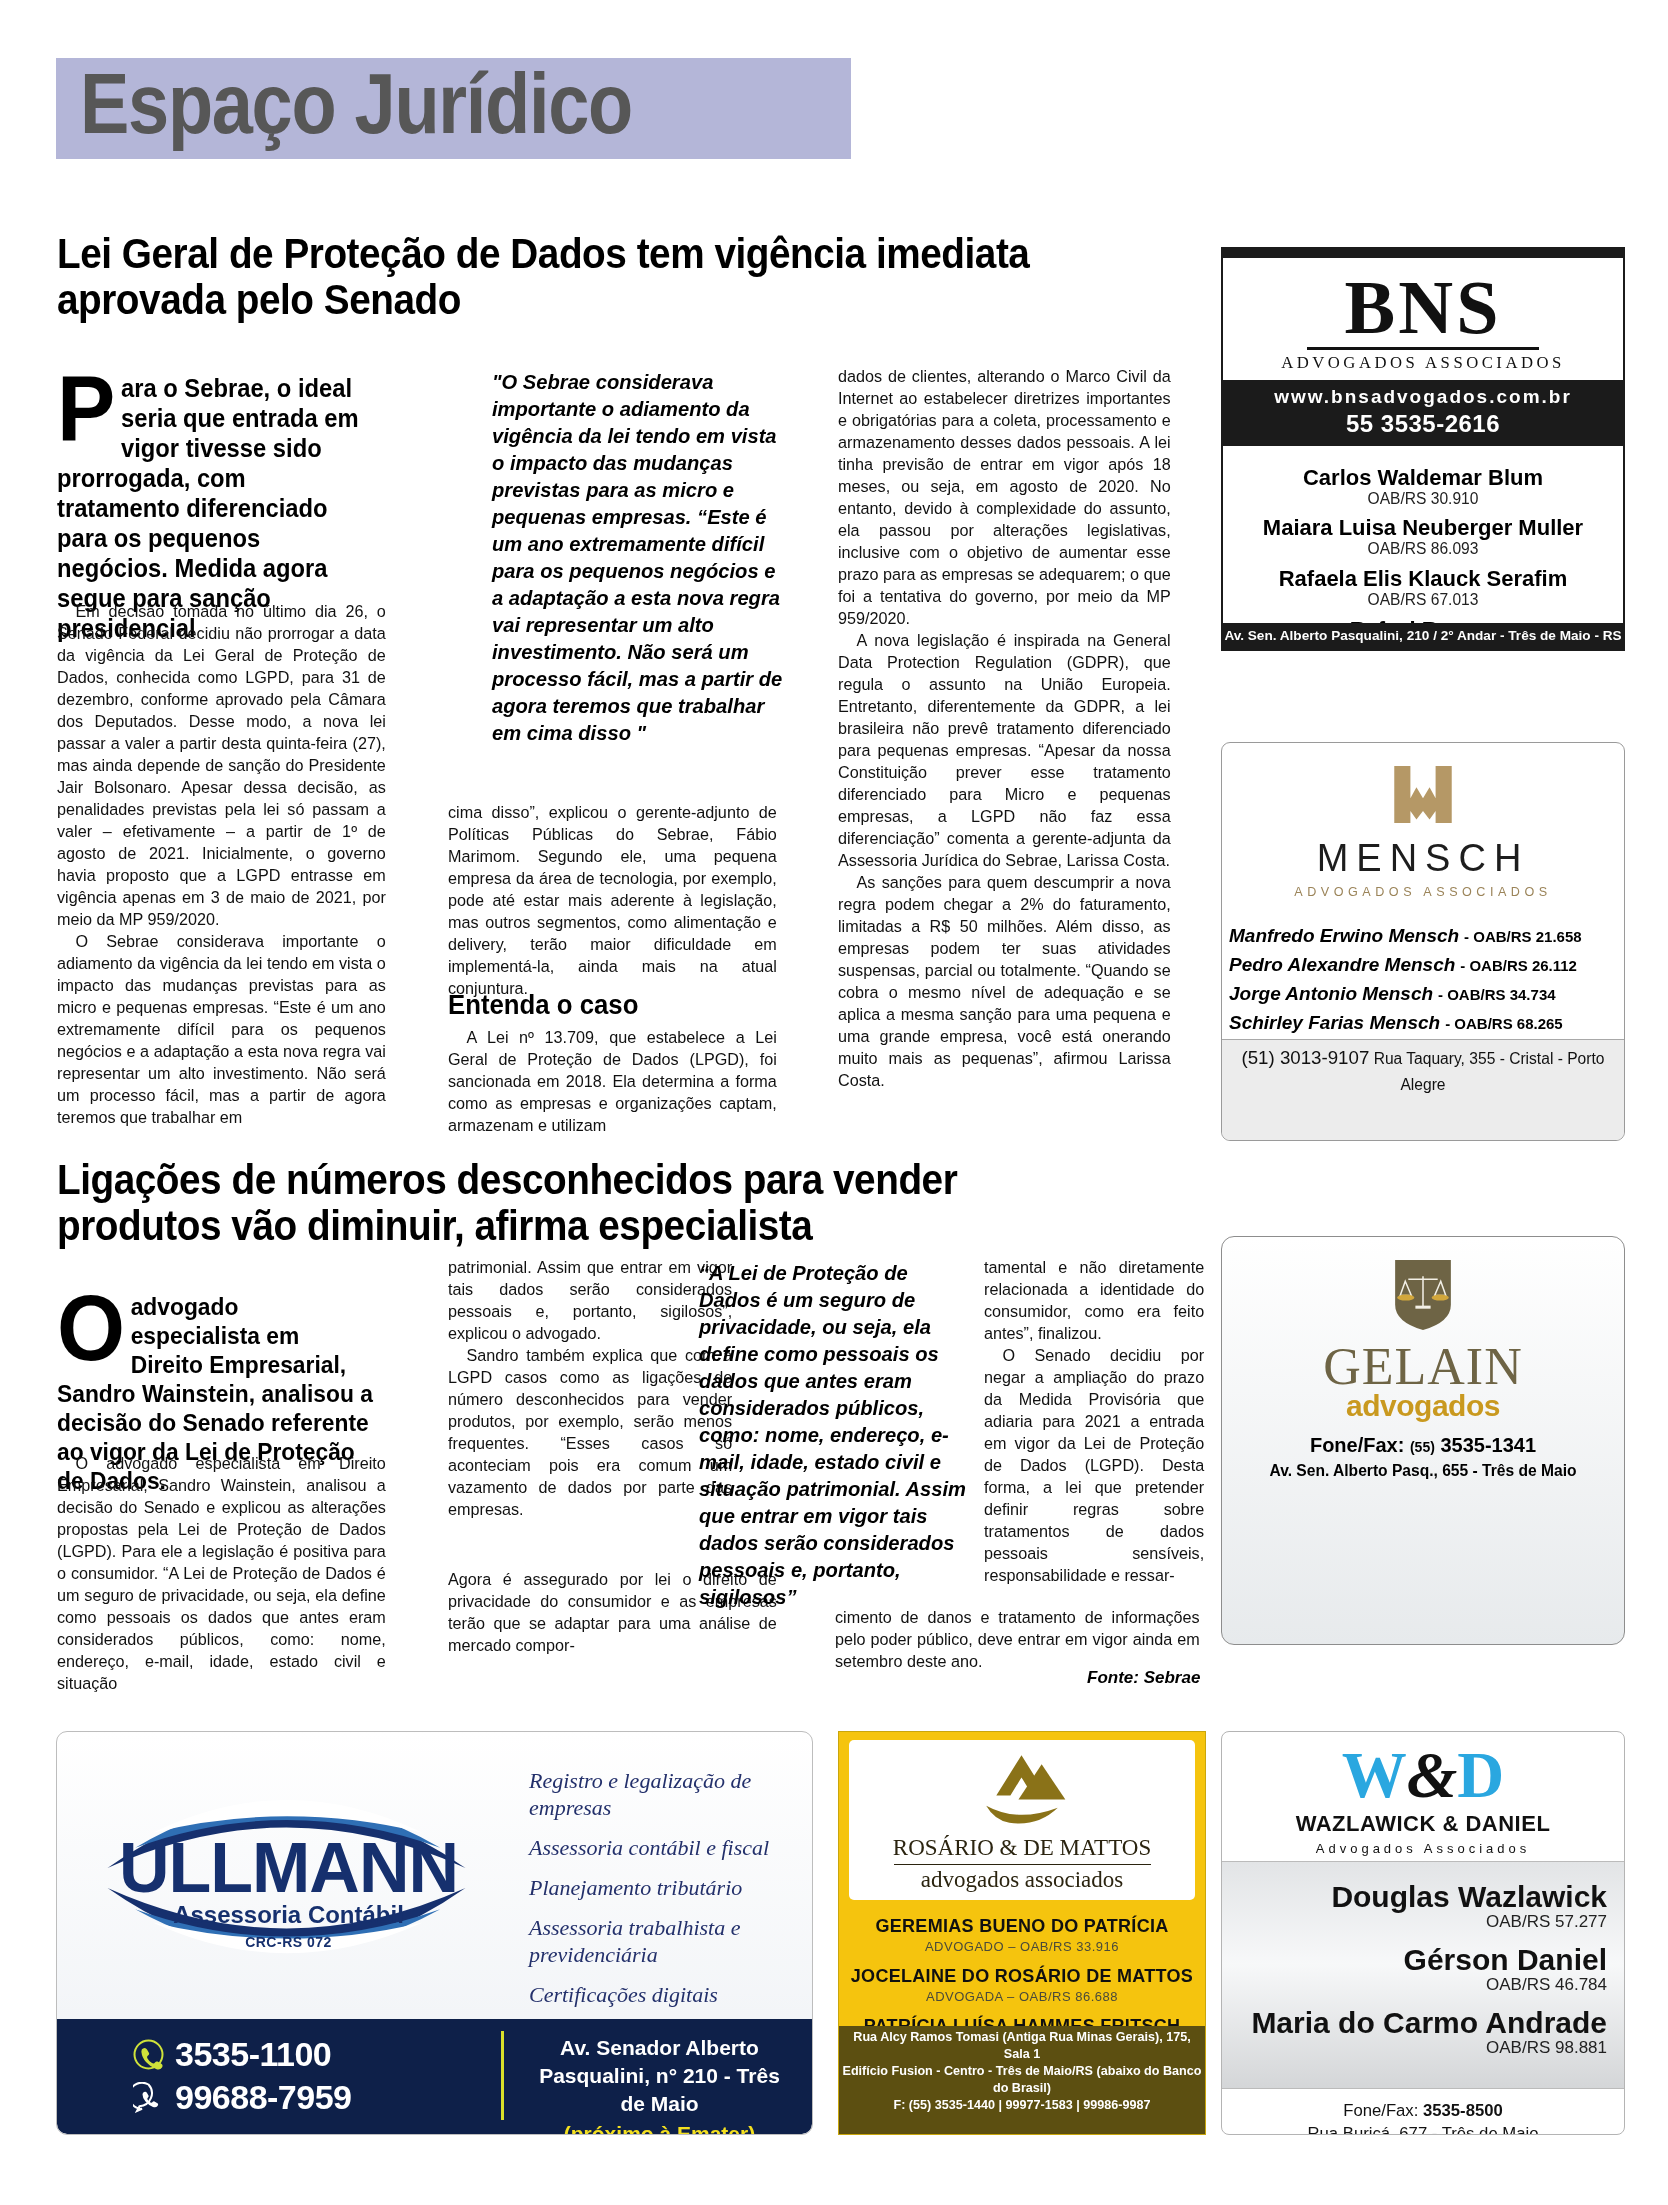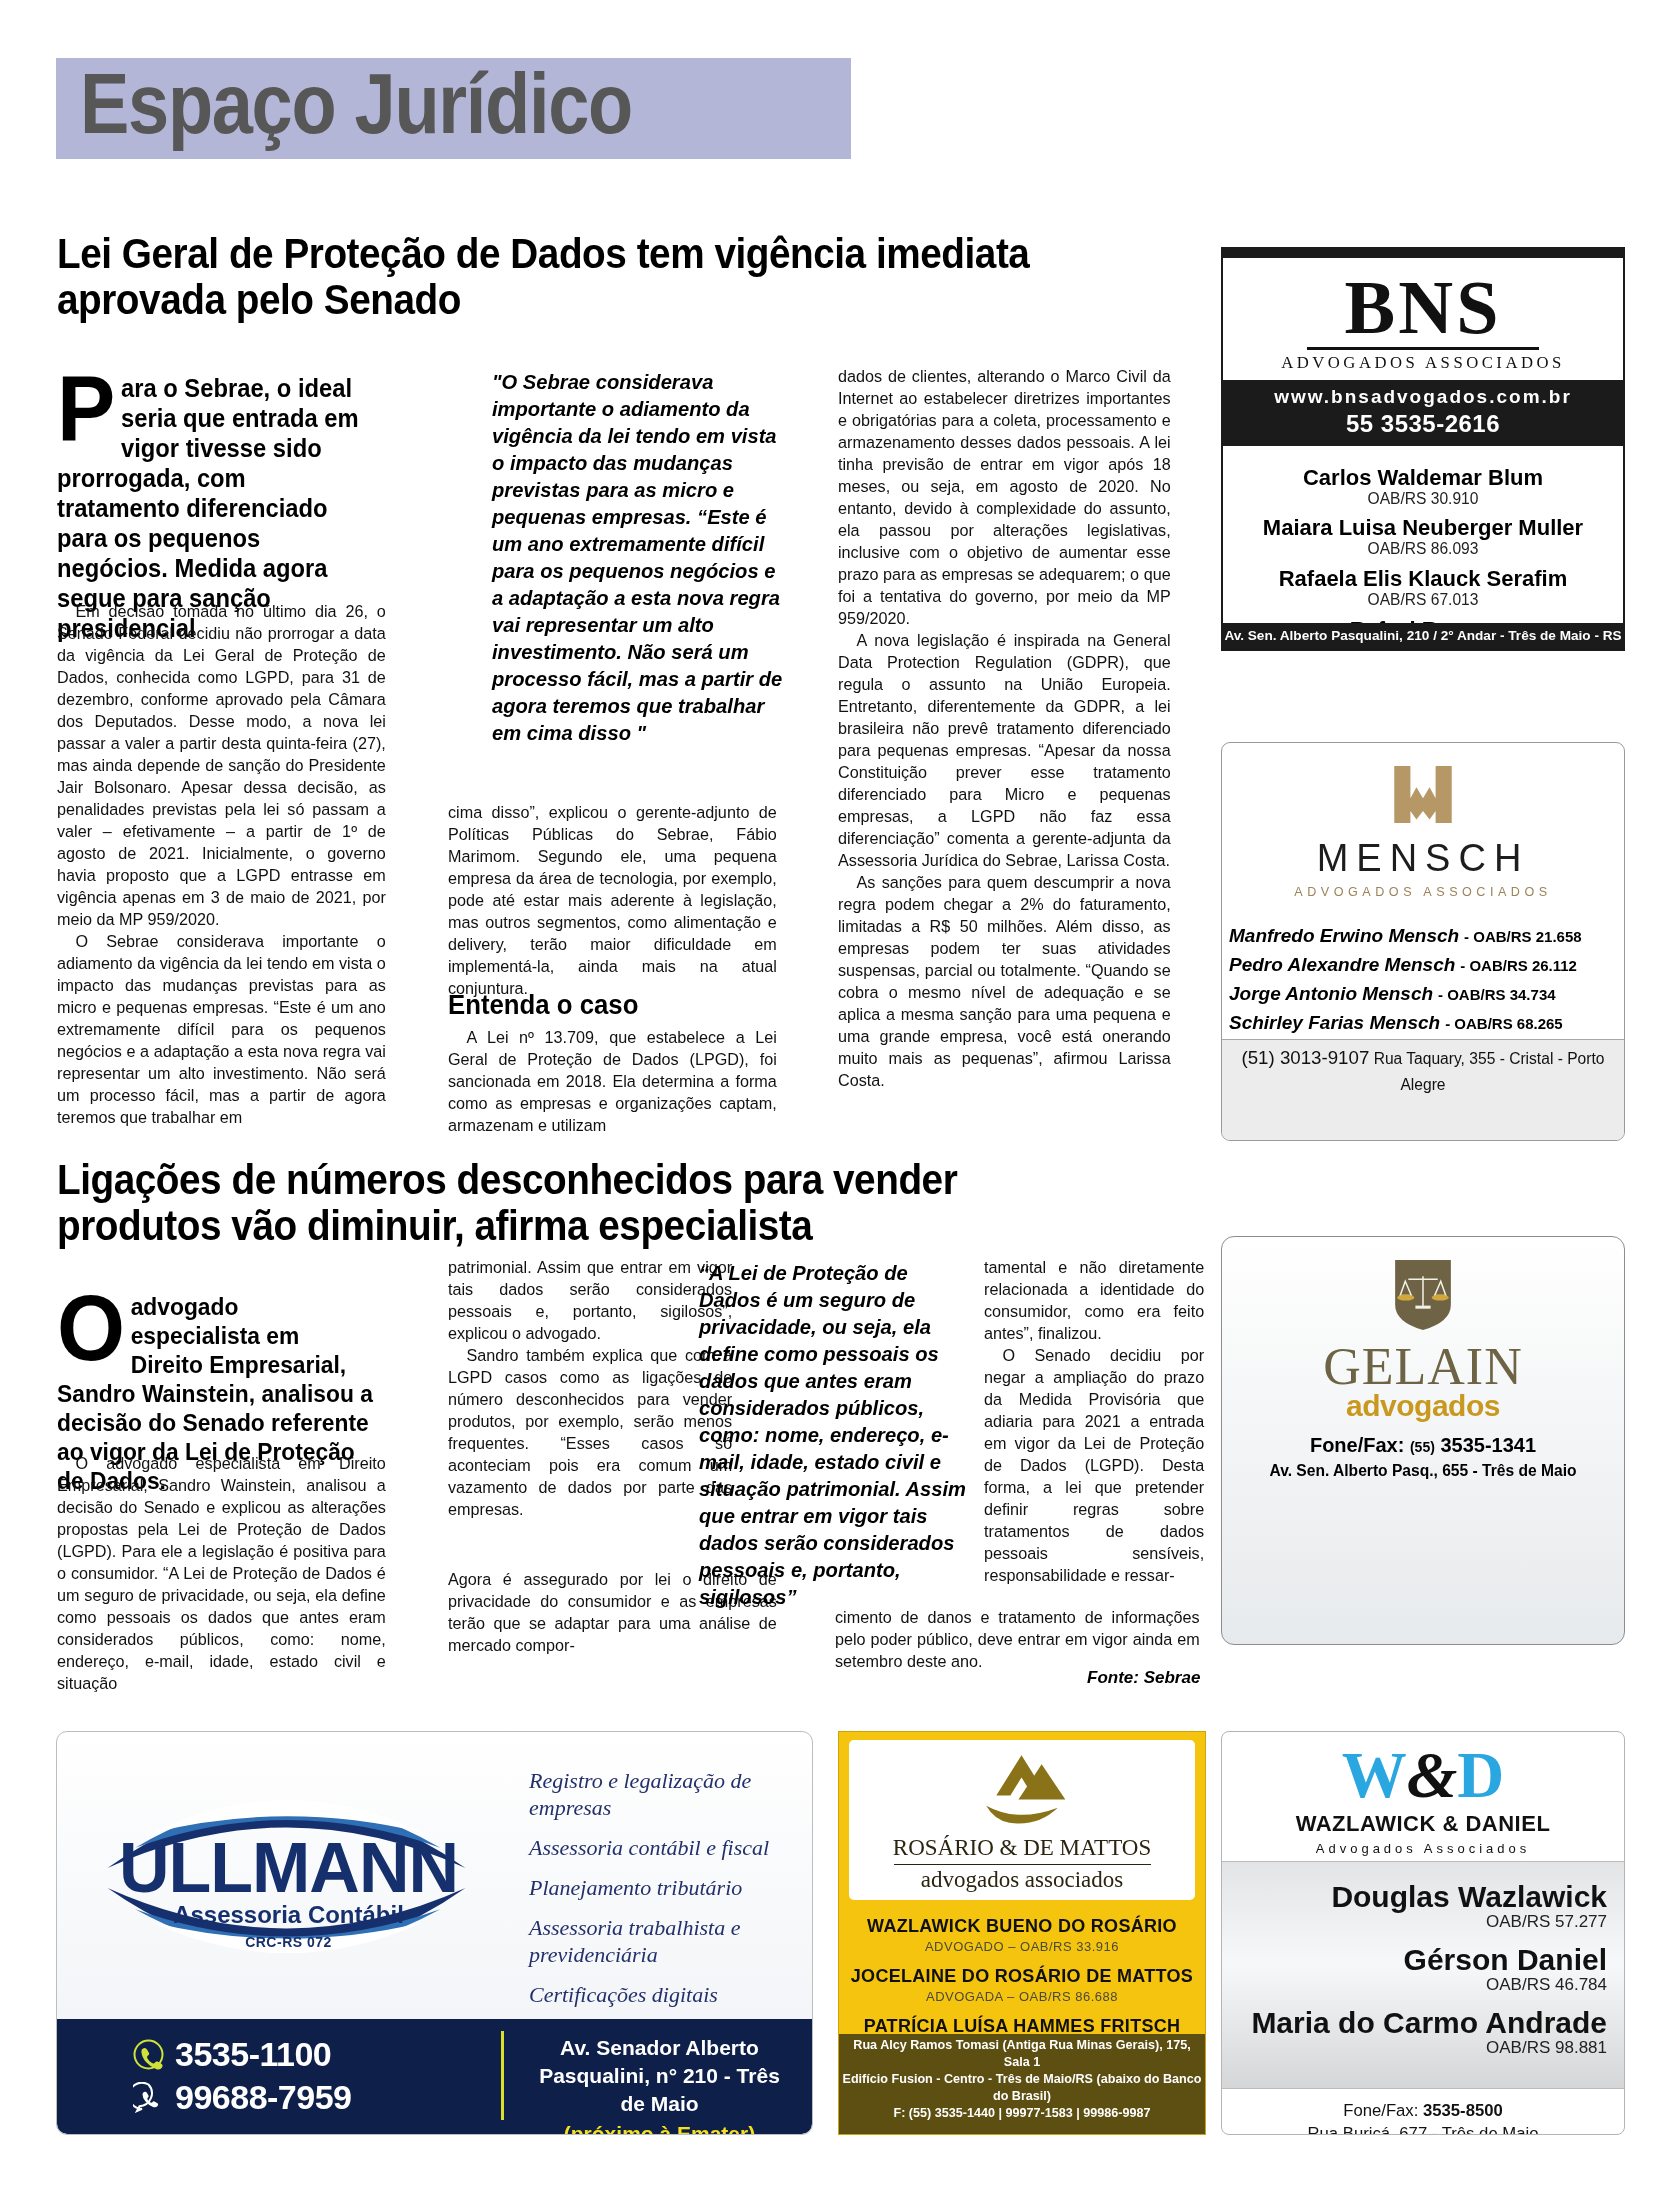--- a/index.html
+++ b/index.html
@@ -168,21 +168,21 @@
   #ad-rosario{left:838px;top:1731px;width:368px;height:404px;background:#f5c40e;border:1px solid #c9a60c;}
   .ros-card{background:#fff;margin:8px 10px 0;border-radius:5px;padding:9px 0 7px;text-align:center;}
   .ros-mark{width:121px;height:81px;margin:0 auto;}
   .ros-word{font-family:"Liberation Serif",serif;font-size:23px;color:#2b2410;letter-spacing:0px;margin-top:3px;}
   .ros-rule{width:257px;height:1.5px;background:#2b2410;margin:2.5px auto 2px;}
   .ros-adv{font-family:"Liberation Serif",serif;font-size:23px;color:#2b2410;}
   .ros-names{text-align:center;margin-top:16px;}
   .ros-n{font-size:18px;font-weight:700;color:#101010;letter-spacing:0.3px;}
   .ros-o{font-size:13px;color:#4a4a3a;letter-spacing:0.5px;margin:2px 0 12px;}
   .ros-mail{background:#8e7a12;color:#fff;text-align:center;font-size:19px;padding:4px 0;margin-top:3px;}
-  .ros-addr{background:#5c4f11;color:#fff;text-align:center;font-size:12.6px;line-height:17px;padding:3px 3px 12px;position:absolute;left:0;right:0;bottom:0;font-weight:700;}
+  .ros-addr{background:#5c4f11;color:#fff;text-align:center;font-size:12.6px;line-height:17px;padding:3px 3px 20px;position:absolute;left:0;right:0;bottom:0;font-weight:700;}
 
   
   #ad-wd{left:1221px;top:1731px;width:404px;height:404px;border:1px solid #b4b4b4;border-radius:8px;background:#fff;}
   .wd-top{text-align:center;padding:11px 0 5px;}
   .wd-logo{font-family:"Liberation Serif",serif;font-size:65px;line-height:65px;font-weight:700;color:#2aa7e0;}
   .wd-logo .amp{color:#111;font-style:italic;}
   .wd-n1{font-size:22px;font-weight:700;letter-spacing:0.5px;color:#111;margin-top:3px;}
   .wd-n2{font-size:13px;letter-spacing:4px;color:#111;margin-top:4px;}
   .wd-mid{background:linear-gradient(180deg,#e2e4e6,#f7f8f9 45%,#d4d6d8);border-top:1px solid #bbb;border-bottom:1px solid #bbb;padding:20px 17px 17px;text-align:right;}
   .wd-name{font-size:30px;font-weight:700;line-height:29px;color:#111;}
@@ -393,21 +393,21 @@
       <svg class="ros-mark" viewBox="0 0 240 160">
         <path d="M118 12 L168 92 L140 92 L118 56 L96 92 L68 92 Z" fill="#8a7218"></path>
         <path d="M158 30 L205 100 L112 100 Z" fill="#8a7218"></path>
         <path d="M48 112 q62 34 142 4 q-40 38 -96 30 q-30 -6 -46 -34 z" fill="#8a7218"></path>
       </svg>
       <div class="ros-word">ROSÁRIO &amp; DE MATTOS</div>
       <div class="ros-rule"></div>
       <div class="ros-adv">advogados associados</div>
     </div>
     <div class="ros-names">
-      <div class="ros-n">WAZLAWICK BUENO DO ROSÁRIO</div>
+      <div class="ros-n">GEREMIAS BUENO DO PATRÍCIA</div>
       <div class="ros-o">ADVOGADO – OAB/RS 33.916</div>
       <div class="ros-n">JOCELAINE DO ROSÁRIO DE MATTOS</div>
       <div class="ros-o">ADVOGADA – OAB/RS 86.688</div>
       <div class="ros-n">PATRÍCIA LUÍSA HAMMES FRITSCH</div>
       <div class="ros-o">ADVOGADA – OAB/RS 104.224</div>
     </div>
     <div class="ros-mail">rosarioedemattos@gmail.com</div>
     <div class="ros-addr">
       <div>Rua Alcy Ramos Tomasi (Antiga Rua Minas Gerais), 175, Sala 1</div>
       <div>Edifício Fusion - Centro - Três de Maio/RS (abaixo do Banco do Brasil)</div>

